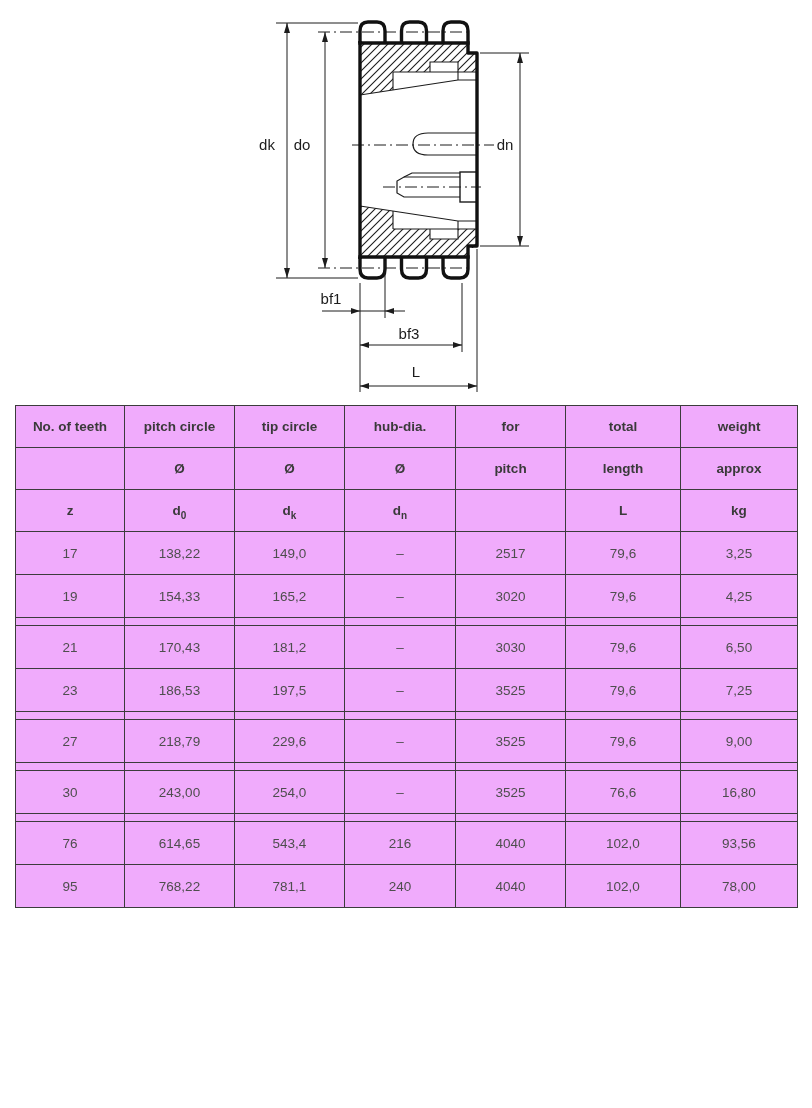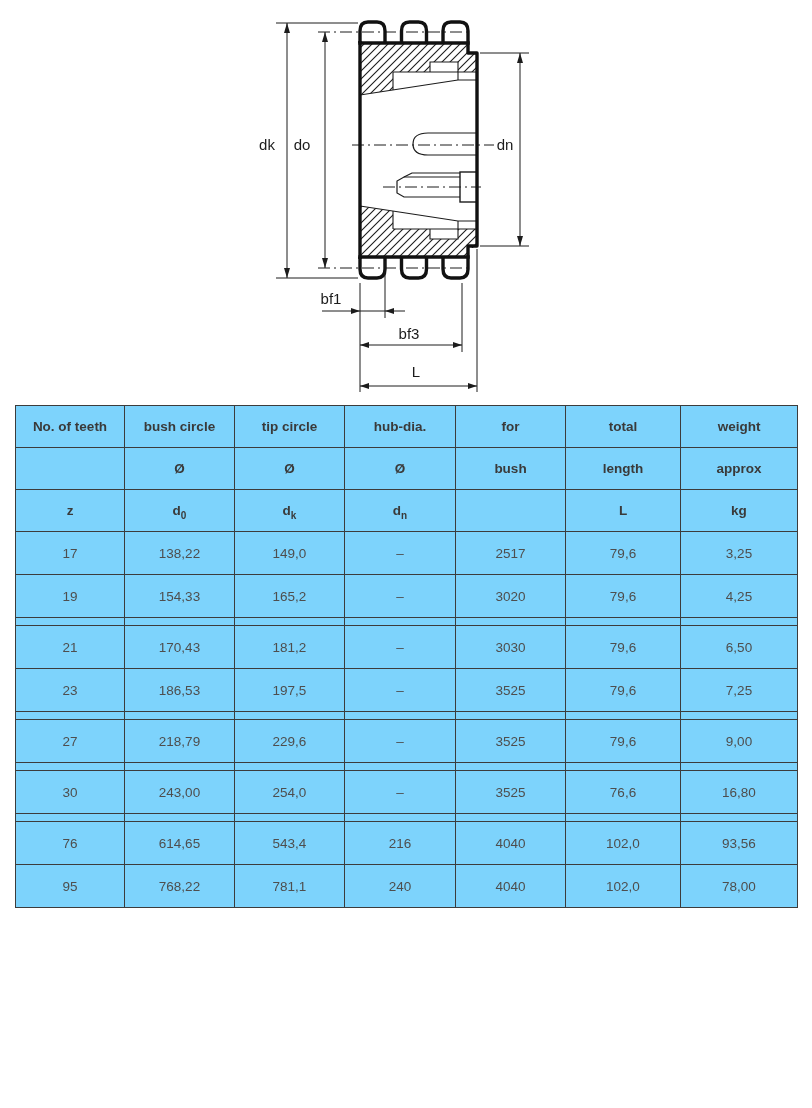--- a/index.html
+++ b/index.html
@@ -1,19 +1,19 @@
 <!DOCTYPE html>
 <html><head>
 <meta charset="utf-8">
 <style>
   html,body{margin:0;padding:0;background:#ffffff;}
   body{width:812px;height:1108px;font-family:"Liberation Sans",sans-serif;-webkit-font-smoothing:antialiased;}
   .drawing-wrap{position:relative;width:812px;height:400px;}
   svg text{font-family:"Liberation Sans",sans-serif;font-size:15px;fill:#1c1c1c;}
-  table.spec{border-collapse:collapse;table-layout:fixed;width:782px;margin:5px 0 0 15px;background:#7dd3fc;}
+  table.spec{border-collapse:collapse;table-layout:fixed;width:782px;margin:5px 0 0 15px;background:#f0abfc;}
   table.spec td{border:1.5px solid #3c3c3c;text-align:center;vertical-align:middle;
     font-size:13.5px;color:#4e4e4e;padding:0;overflow:hidden;white-space:nowrap;}
   tr.hdr td{font-weight:bold;color:#3a3a3a;height:41px;}
   tr.d td{height:42px;}
   tr.sep td{height:7px;}
   td sub{font-size:10px;line-height:0;}
 </style>
 </head>
 <body>
 
@@ -122,33 +122,33 @@
       <col style="width:110px">
       <col style="width:110px">
     <col style="width:111px">
       <col style="width:110px">
       <col style="width:115px">
       <col style="width:117px">
   </colgroup>
   <tbody id="tbl">
       <tr class="hdr">
         <td>No. of teeth</td>
-        <td>bush circle</td>
+        <td>pitch circle</td>
         <td>tip circle</td>
         <td>hub-dia.</td>
         <td>for</td>
         <td>total</td>
         <td>weight</td>
       </tr>
       <tr class="hdr">
         <td></td>
         <td>Ø</td>
         <td>Ø</td>
         <td>Ø</td>
-        <td>bush</td>
+        <td>pitch</td>
         <td>length</td>
         <td>approx</td>
       </tr>
       <tr class="hdr">
         <td>z</td>
         <td>d<sub>0</sub></td>
         <td>d<sub>k</sub></td>
         <td>d<sub>n</sub></td>
         <td></td>
         <td>L</td>

